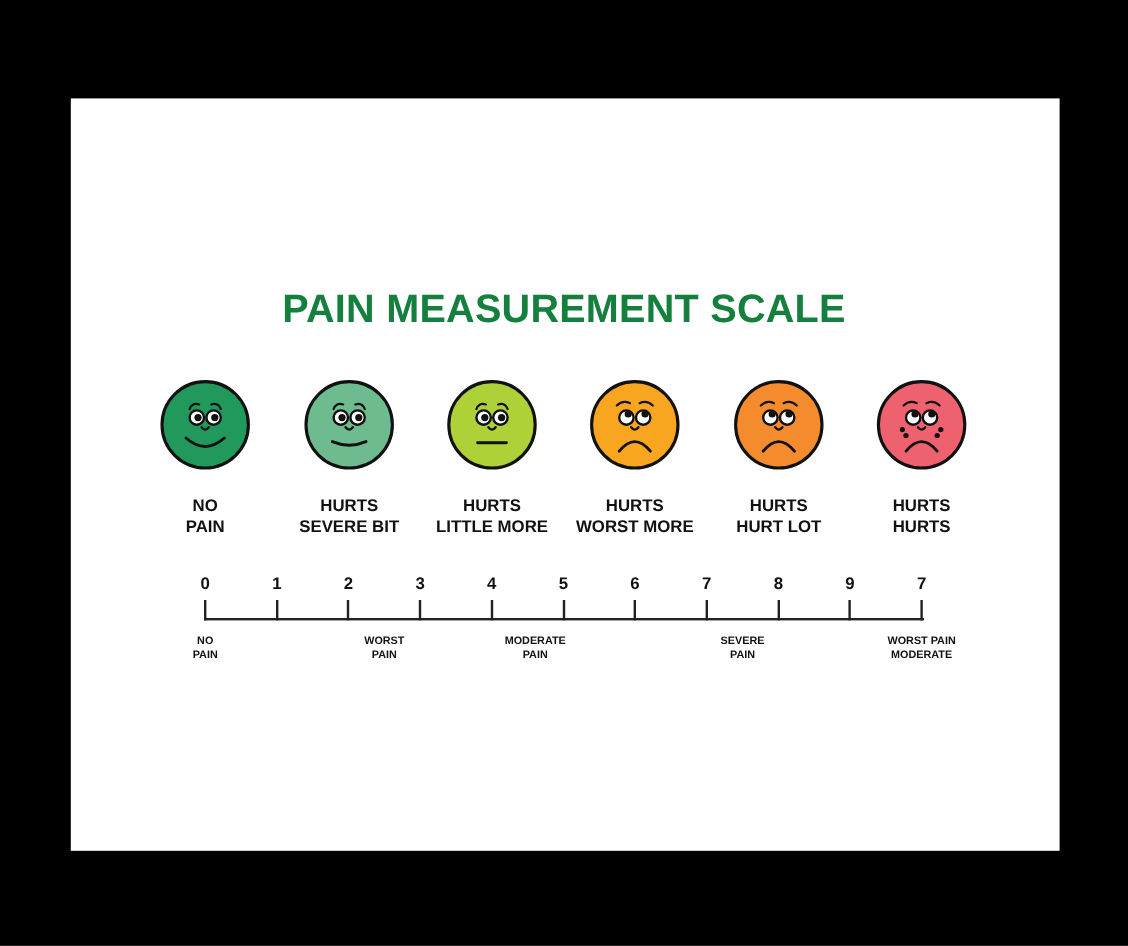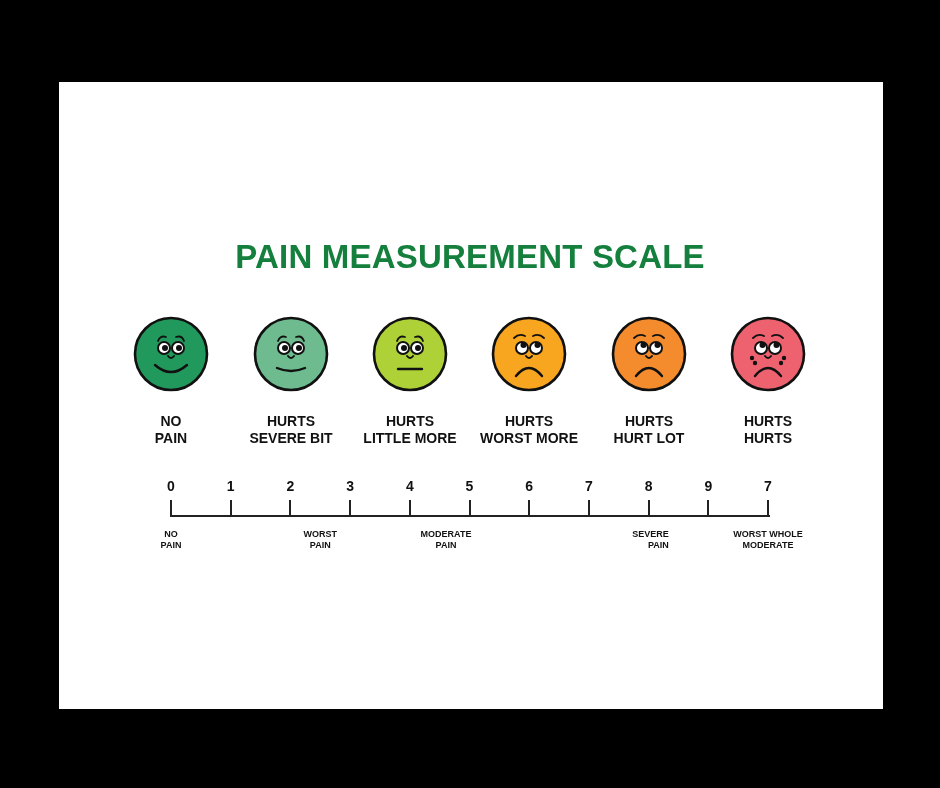--- a/index.html
+++ b/index.html
@@ -238,21 +238,21 @@
       <span>PAIN</span>
     </div>
     <div class="range-label" style="left: 270.25px;">
       <span>WORST</span>
       <span>PAIN</span>
     </div>
     <div class="range-label" style="left: 396px;">
       <span>MODERATE</span>
       <span>PAIN</span>
     </div>
-    <div class="range-label" style="left: 568.75px; text-align: right;">
+    <div class="range-label" style="left: 568.75px;">
       <span>SEVERE</span>
       <span>PAIN</span>
     </div>
     <div class="range-label" style="left: 718px;">
-      <span>WORST WHOLE</span>
+      <span>WORST PAIN</span>
       <span>MODERATE</span>
     </div>
   </div>
 
 </body></html>

